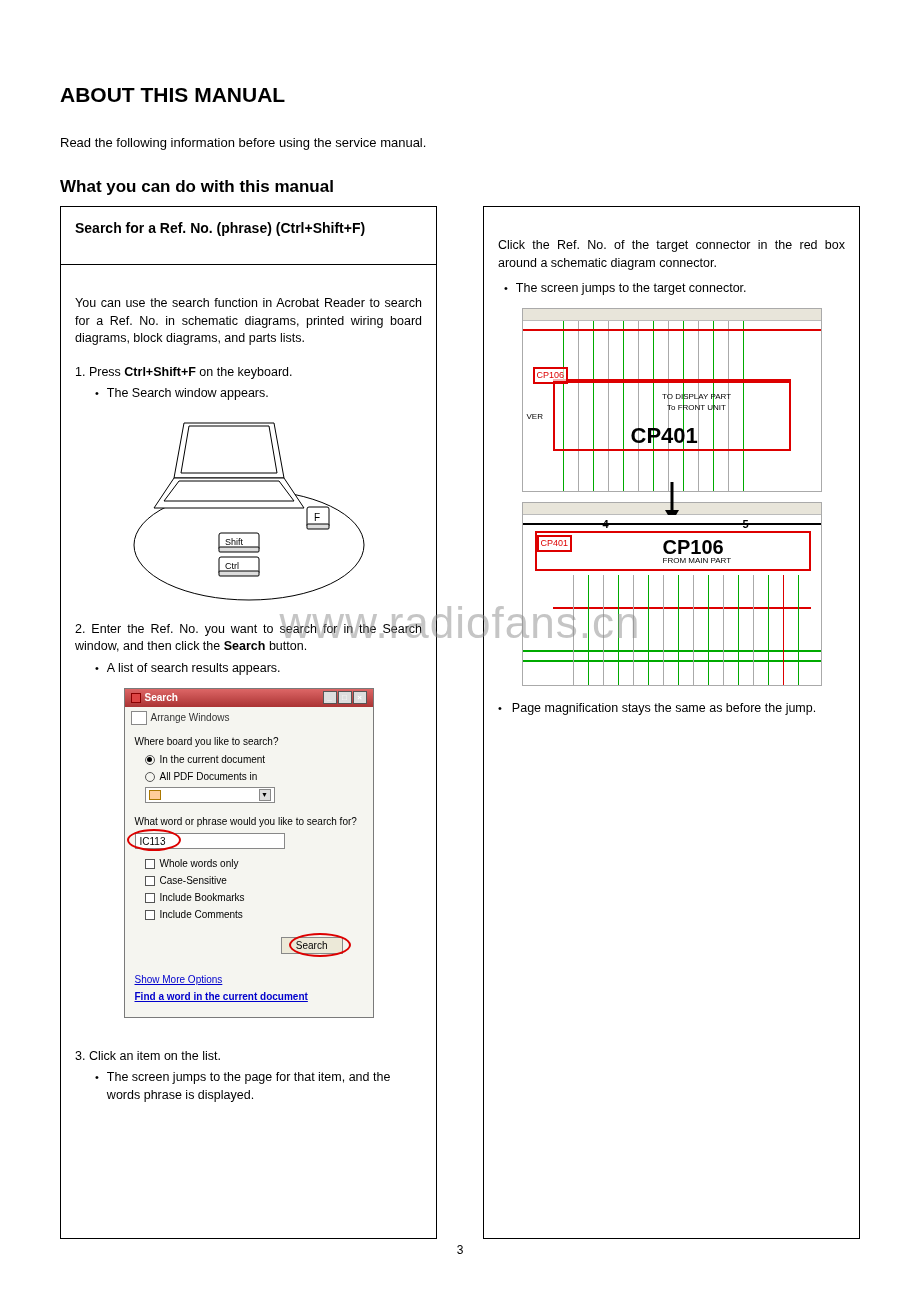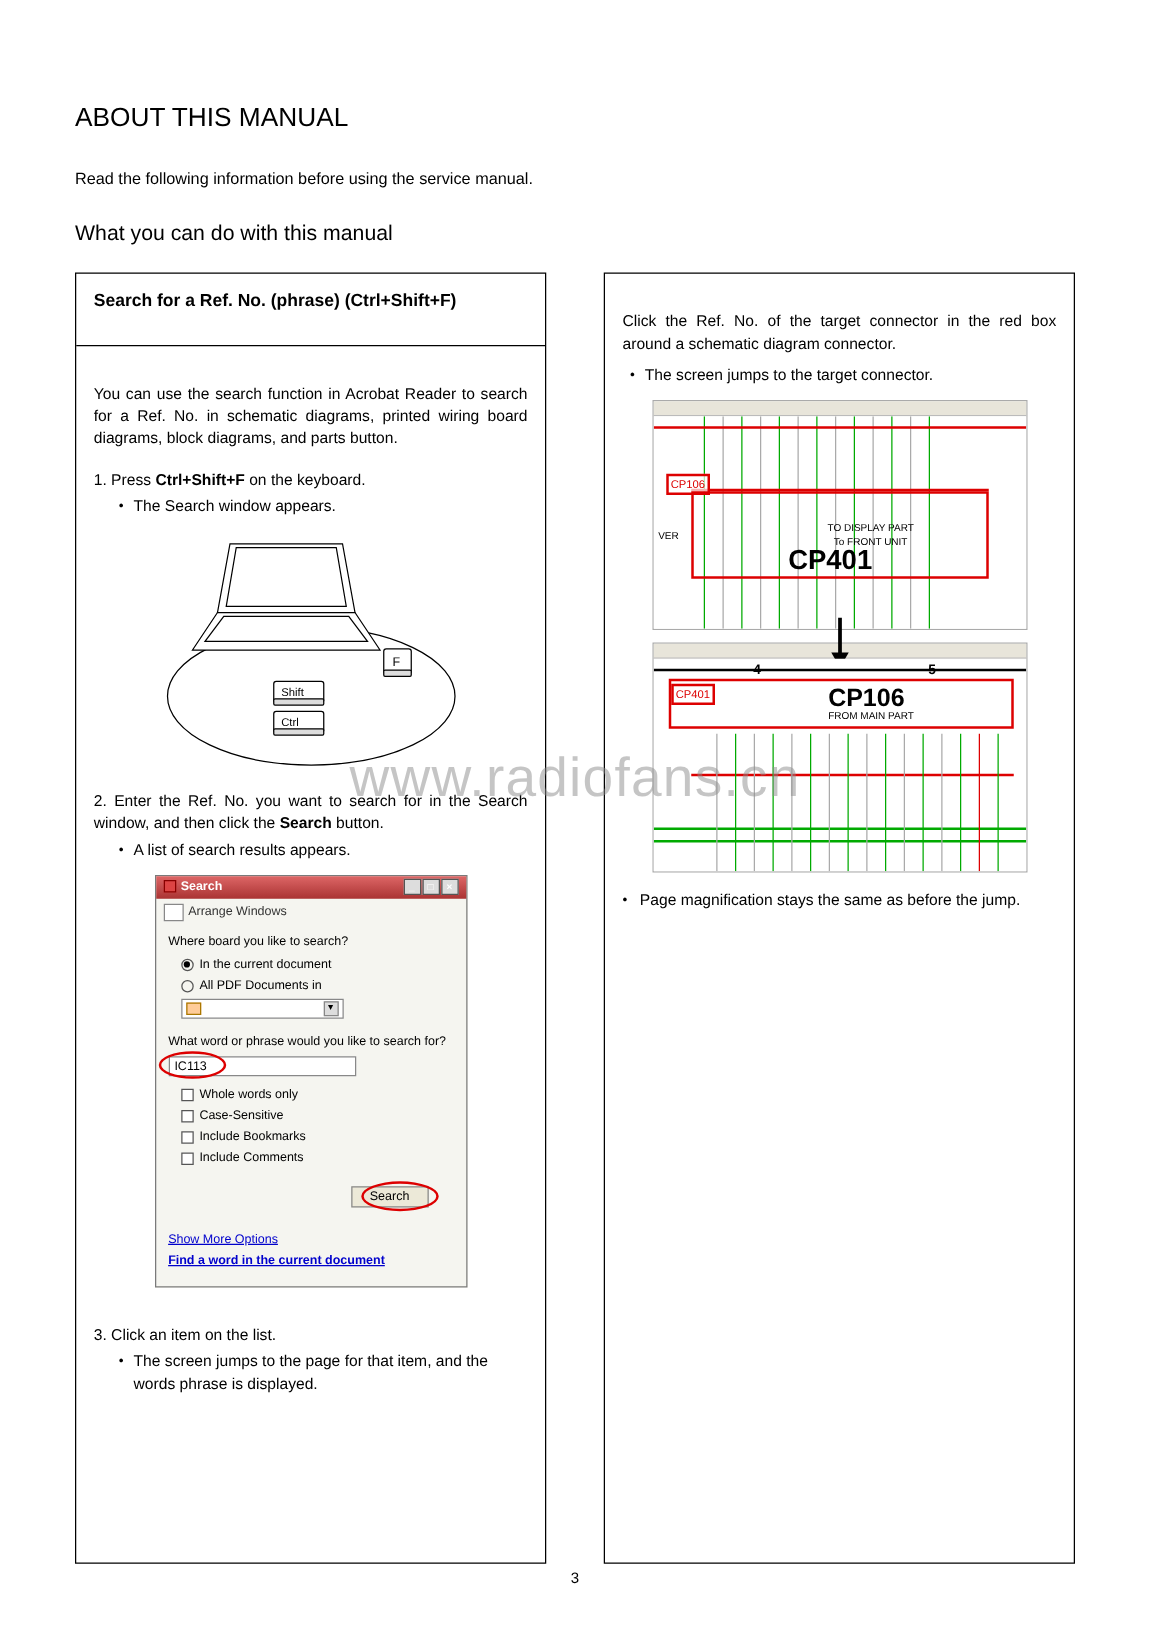--- a/index.html
+++ b/index.html
@@ -7,23 +7,23 @@
     font-family: Arial, Helvetica, sans-serif;
     background: #fff;
     width: 920px;
     margin: 0 auto;
     padding: 80px 60px 40px 60px;
     color: #000;
     font-size: 13px;
     line-height: 1.4;
     position: relative;
   }
-  h1 { font-size: 21px; font-weight: normal; margin-bottom: 14px; }
+  h1 { font-size: 21px; font-weight: bold; margin-bottom: 14px; }
   .intro { font-size: 13px; margin-bottom: 22px; margin-top: 25px; }
-  h2 { font-size: 17px; font-weight: normal; margin-bottom: 20px; }
+  h2 { font-size: 17px; font-weight: bold; margin-bottom: 8px; }
   .cols { display: flex; gap: 46px; border-radius: 22px; }
   .col { width: 50%; border: 1px solid #000; padding-bottom: 12px; }
   .box-head {
     border-bottom: 1px solid #000;
     padding: 12px 14px;
     font-weight: bold;
     font-size: 14px;
     min-height: 58px;
   }
   .box-body { padding: 30px 14px 12px 14px; font-size: 12.5px; text-align: justify; }
@@ -87,21 +87,21 @@
 
 <h1>ABOUT THIS MANUAL</h1>
 <p class="intro">Read the following information before using the service manual.</p>
 <h2>What you can do with this manual</h2>
 
 <div class="cols">
 
   <div class="col">
     <div class="box-head">Search for a Ref. No. (phrase) (Ctrl+Shift+F)</div>
     <div class="box-body">
-      <p>You can use the search function in Acrobat Reader to search for a Ref. No. in schematic diagrams, printed wiring board diagrams, block diagrams, and parts button.</p>
+      <p>You can use the search function in Acrobat Reader to search for a Ref. No. in schematic diagrams, printed wiring board diagrams, block diagrams, and parts lists.</p>
 
       <div class="step">
         <div class="step-line">
           <span>1. Press </span><b>Ctrl+Shift+F</b><span> on the keyboard.</span>
         </div>
         <div class="step-body">
           <div class="bullet-row">
             <span class="bullet-dot">•</span>
             <span>The Search window appears.</span>
           </div>
@@ -246,21 +246,21 @@
           <div class="vline" style="left:145px;background:#aaa;"></div>
           <div class="vline" style="left:160px;background:#0a0;"></div>
           <div class="vline" style="left:175px;background:#aaa;"></div>
           <div class="vline" style="left:190px;background:#0a0;"></div>
           <div class="vline" style="left:205px;background:#aaa;"></div>
           <div class="vline" style="left:220px;background:#0a0;"></div>
           <div class="hline" style="top:8px;background:#d00;height:2px;"></div>
           <div class="hline" style="top:58px;background:#d00;height:2px;left:30px;right:30px;"></div>
           <div class="sch-redbox" style="left:10px;top:46px;">CP106</div>
           <div class="sch-txt" style="left:4px;top:90px;">VER</div>
-          <div class="sch-txt" style="left:90px;top:84px;right:40px;">
+          <div class="sch-txt" style="left:90px;top:70px;right:40px;">
             <div>TO DISPLAY PART</div>
             <div>To FRONT UNIT</div>
           </div>
           <div class="sch-label-big" style="left:108px;top:100px;font-size:22px;">CP401</div>
 
           <div style="position:absolute;left:30px;top:60px;right:30px;height:70px;border:2px solid #d00;"></div>
         </div>
       </div>
 
       <div style="position:relative;height:0;">

